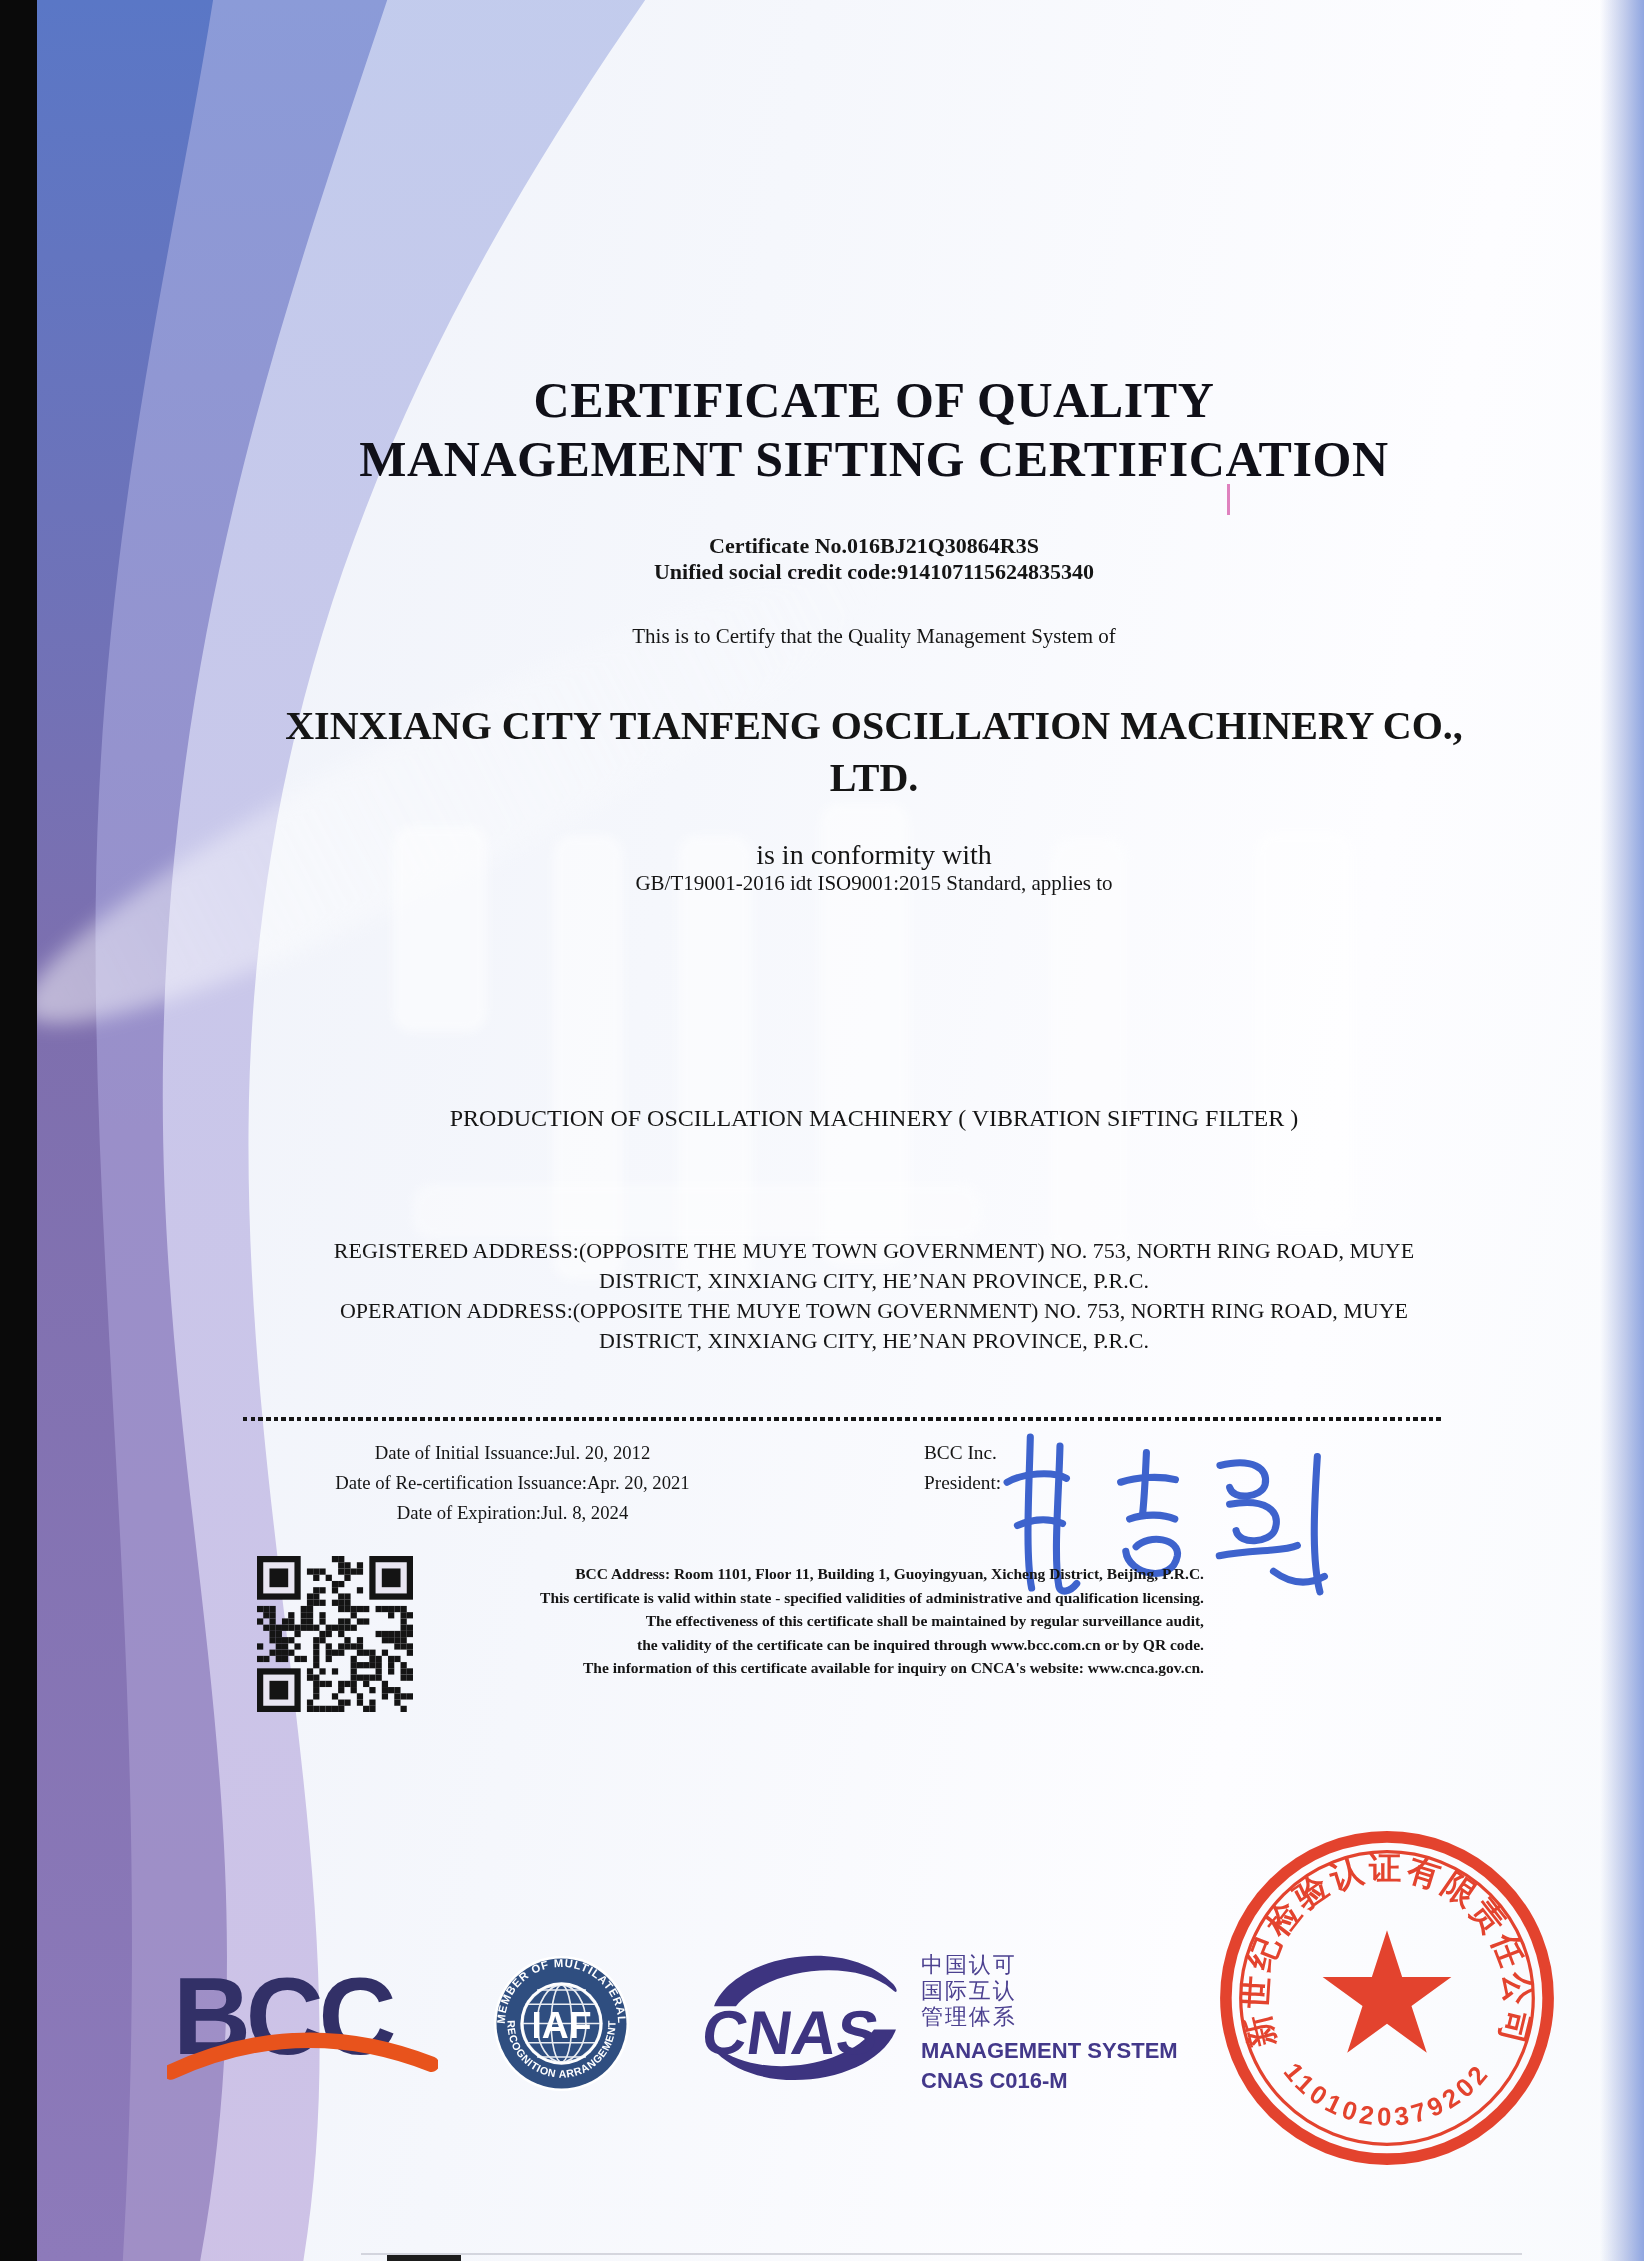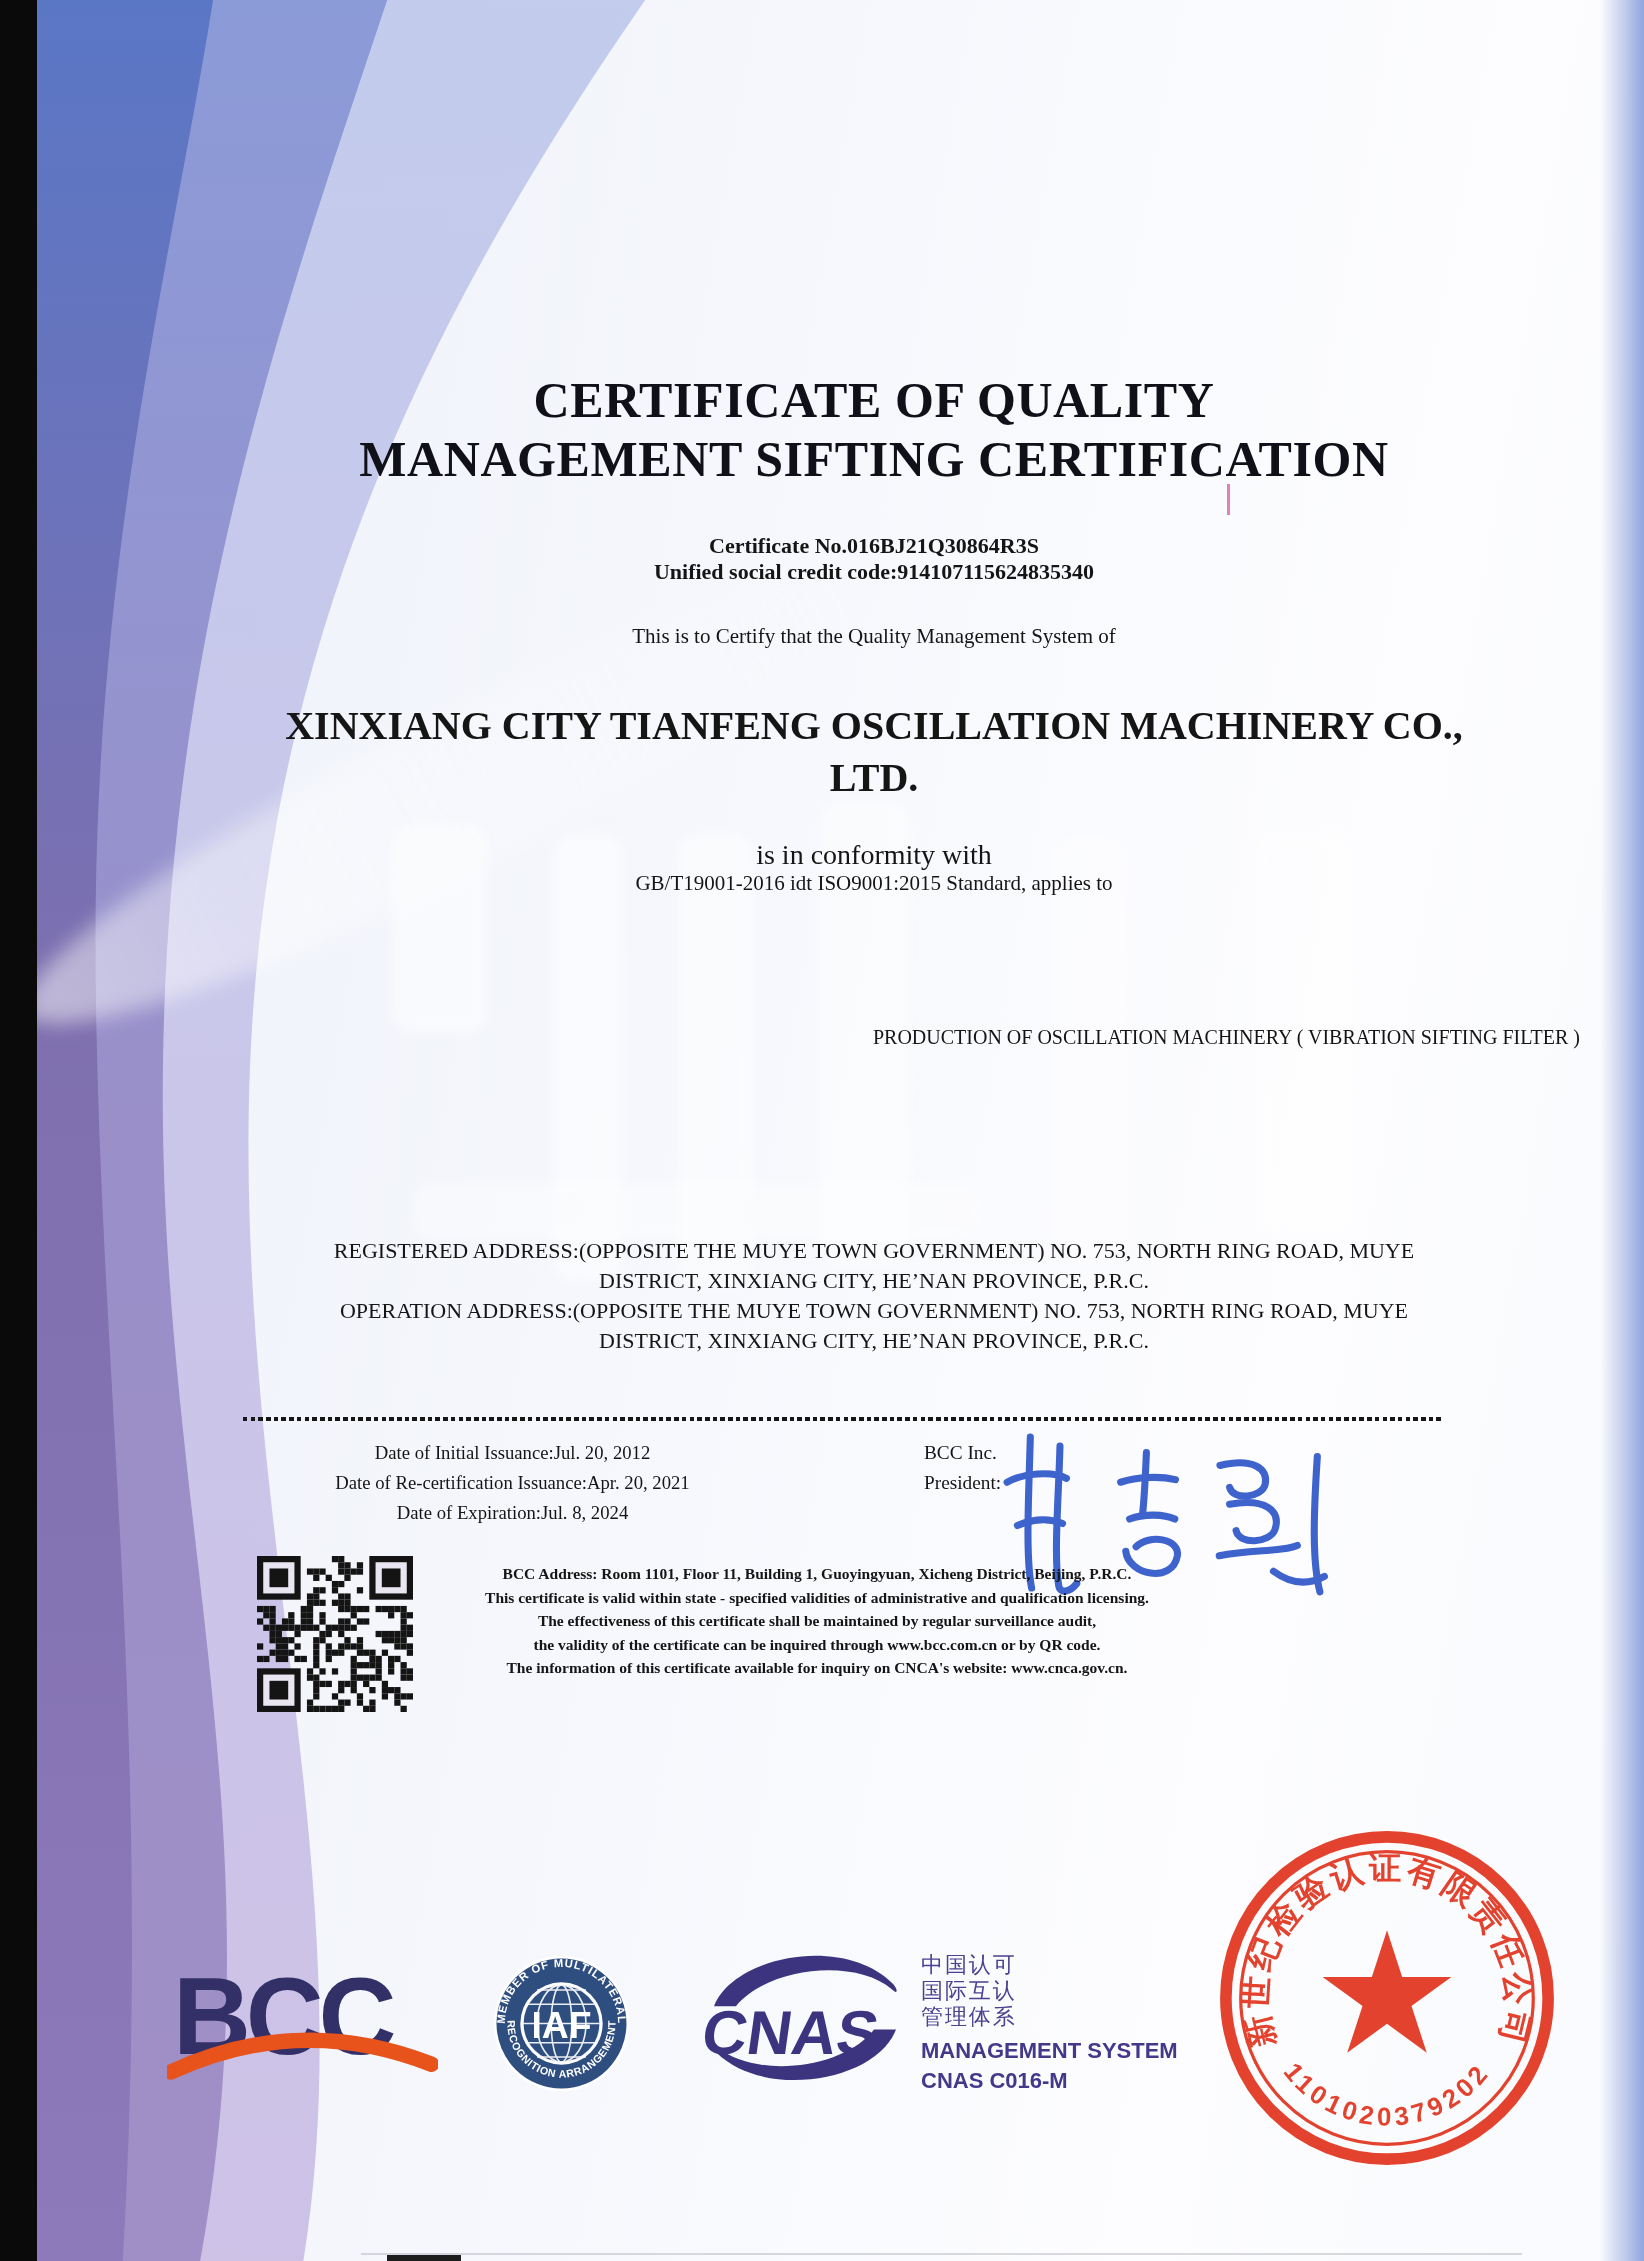--- a/index.html
+++ b/index.html
@@ -21,27 +21,27 @@
       transform:rotate(-27deg);transform-origin:left center;filter:blur(10.3px);opacity:.6;}
   
   .col{left:168px;width:1412px;}
   .title{top:371px;font-size:50px;font-weight:bold;line-height:59px;letter-spacing:0.6px;color:#101018;}
   .certno{top:533px;font-size:22px;font-weight:bold;}
   .credit{top:559px;font-size:22px;font-weight:bold;}
   .certify{top:624px;font-size:21px;}
   .company{top:700px;font-size:40px;font-weight:bold;line-height:52px;}
   .conformity{top:839px;font-size:28px;}
   .standard{top:871px;font-size:21px;}
-  .scope{top:1026px;font-size:20px;text-align:right;}
+  .scope{top:1105px;font-size:24px;}
   .addresses{left:303px;width:1142px;top:1236px;font-size:22px;line-height:30px;}
   .dashrule{left:243px;top:1417px;width:1198px;height:3.9px;
       background:repeating-linear-gradient(90deg,#161616 0 4.5px,transparent 4.5px 7.7px);}
   .dates{left:187px;width:651px;top:1438px;font-size:18.7px;line-height:30px;text-align:center;}
   .issuer{left:924px;top:1438px;font-size:19.3px;line-height:30px;text-align:left;}
-  .fineprint{left:430px;top:1562px;width:774px;font-size:15.5px;font-weight:600;line-height:23.5px;text-align:center;}
+  .fineprint{left:430px;top:1562px;width:774px;font-size:15.5px;font-weight:600;line-height:23.5px;text-align:right;}
   .pinktick{left:1227px;top:484px;width:2.6px;height:31px;background:#d863ae;opacity:.8;}
   
   .bcc-logo{left:173px;top:1971px;width:258px;height:110px;}
   .bcc-text{position:absolute;left:0;top:-18px;width:100%;font-family:"Liberation Sans",sans-serif;
       font-weight:bold;font-size:108px;letter-spacing:-5.2px;color:#323067;transform:scaleY(1.02);}
   .iaf-logo{left:492px;top:1954px;}
   .cnas-logo{left:705px;top:1943px;}
   .scheme{left:921px;top:1952px;text-align:left;}
   .scheme .zh{font-size:22px;line-height:26px;letter-spacing:1.9px;color:#4c4190;
       font-family:"Liberation Sans",sans-serif;}

